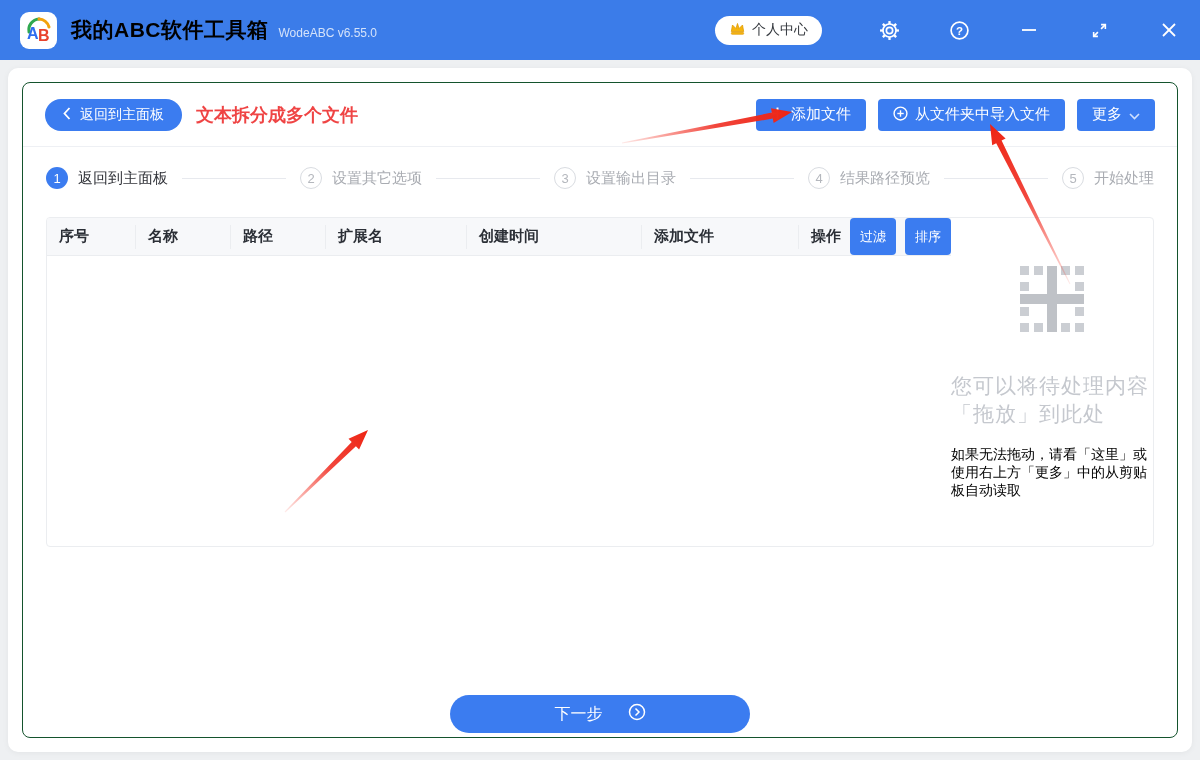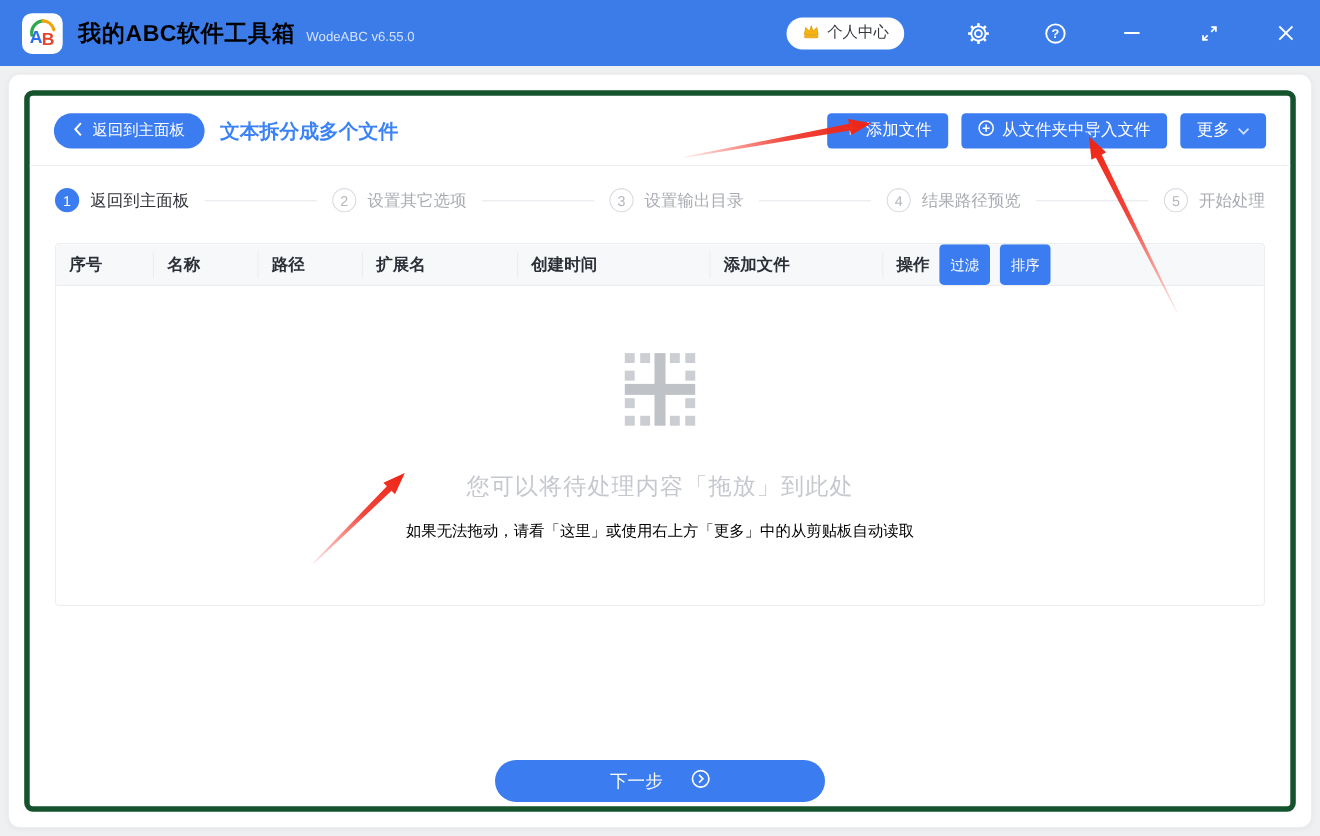--- a/index.html
+++ b/index.html
@@ -15,46 +15,46 @@
   .app-version { color:rgba(255,255,255,.78); font-size:12px; margin-left:10px; margin-top:6px; }
   .tb-right { margin-left:auto; display:flex; align-items:center; gap:48px; }
   .user-pill { background:#fff; border-radius:15px; height:29px; padding:0 14px;
     display:flex; align-items:center; gap:6px; font-size:14px; color:#35393f; cursor:pointer; margin-right:8px;}
   .tb-icon { width:22px; height:22px; display:flex; align-items:center; justify-content:center; cursor:pointer; }
 
   
   .panel { position:absolute; left:8px; right:8px; top:68px; bottom:8px;
     background:#fff; border-radius:10px; box-shadow:0 1px 6px rgba(0,0,0,.05); z-index:1; }
   .card { position:absolute; left:14px; right:14px; top:14px; bottom:14px;
-    border:5px solid #14532d; border-radius:8px; background:#fff;
+    border:1px solid #14532d; border-radius:8px; background:#fff;
     display:flex; flex-direction:column; }
 
   .card-header { height:64px; flex:0 0 auto; display:flex; align-items:center;
     padding:0 22px; border-bottom:1px solid #eef0f4; }
   .back-btn { background:#3b7cf0; color:#fff; height:32px; border-radius:16px; border:none;
     display:flex; align-items:center; gap:9px; padding:0 18px; font-size:14px; cursor:pointer; }
-  .page-title { font-size:18px; font-weight:700; color:#3b82f6; margin-left:14px; }
+  .page-title { font-size:18px; font-weight:700; color:#ef4444; margin-left:14px; }
   .hdr-actions { margin-left:auto; display:flex; align-items:center; gap:12px; }
   .blue-btn { background:#3b7cf0; color:#fff; border:none; height:32px; border-radius:4px;
     padding:0 15px; font-size:15px; display:flex; align-items:center; gap:7px; cursor:pointer; }
 
   
   .steps { height:62px; flex:0 0 auto; display:flex; align-items:center; padding:0 23px; }
   .step { display:flex; align-items:center; gap:10px; flex:0 0 auto; }
   .step-circle { width:22px; height:22px; border-radius:50%; display:flex; align-items:center;
     justify-content:center; font-size:13px; }
   .step.active .step-circle { background:#3b7cf0; color:#fff; border:none; }
   .step.pending .step-circle { background:#fff; color:#b4b7bd; border:1px solid #d9dce1; }
   .step.active .step-label { color:#303238; font-size:15px; }
   .step.pending .step-label { color:#a9acb2; font-size:15px; }
   .step-line { flex:1 1 auto; height:1px; background:#e7e9ee; margin:0 14px; }
 
   
   .table-wrap { margin:8px 23px 0 23px; height:330px; flex:0 0 auto;
-    border:1px solid #ebedf0; border-radius:4px; display:flex; flex-direction:column; overflow:hidden; }
+    border:1px solid #ebedf0; border-radius:4px; display:flex; flex-direction:row; overflow:hidden; }
   .thead { height:38px; flex:0 0 auto; background:#f7f8fa; display:flex; align-items:center;
     border-bottom:1px solid #ebedf0; }
   .th { font-size:15px; font-weight:700; color:#2b2f36; padding-left:12px; height:24px;
     display:flex; align-items:center; border-right:1px solid #ebedf0; }
   .th:last-child { border-right:none; }
   .w-no{width:89px;} .w-name{width:95px;} .w-path{width:95px;} .w-ext{width:141px;}
   .w-ct{width:175px;} .w-mt{width:157px;} .w-op{flex:1;}
   .mini-btn { background:#3b7cf0; color:#fff; border:none; height:37px; padding:0 10px;
     border-radius:4px; font-size:13px; margin-left:9px; cursor:pointer; }
 

